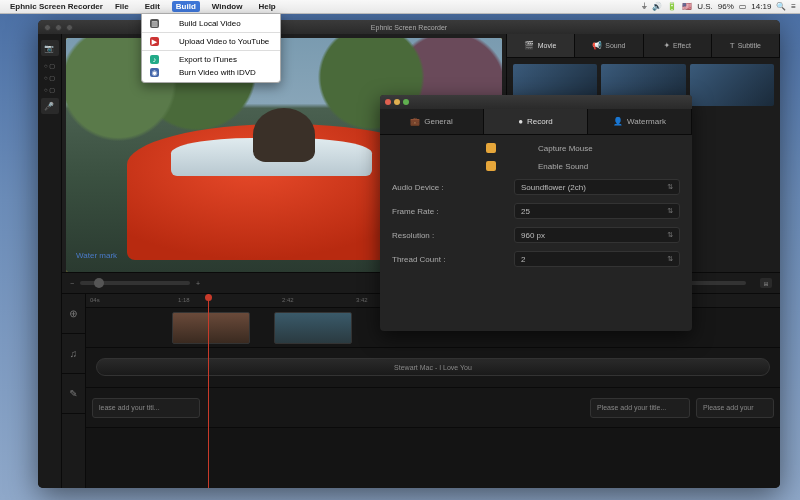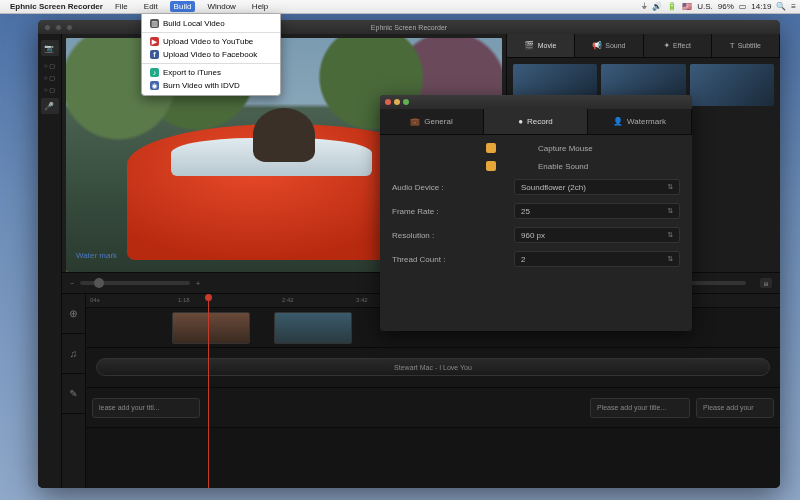--- a/index.html
+++ b/index.html
@@ -2,29 +2,29 @@
 <html><head>
 <meta charset="utf-8">
 <style>
 * { margin: 0; padding: 0; box-sizing: border-box; font-family: "Lucida Grande", "Helvetica Neue", sans-serif; }
 body { width: 800px; height: 500px; overflow: hidden; background: linear-gradient(180deg, #4a6fa5 0%, #6b8cb8 40%, #8fa8c9 100%); position: relative; }
 
 
 .menubar { height: 14px; background: linear-gradient(#f8f8f8,#e8e8e8); border-bottom: 1px solid #bbb; display: flex; align-items: center; font-size: 8px; color: #222; padding: 0 4px; position: relative; z-index: 100; }
 .menubar .apple { margin-right: 6px; }
 .menubar .app-name { font-weight: bold; margin-right: 8px; }
-.menubar .menu-item { margin-right: 8px; padding: 1px 4px; cursor: default; }
+.menubar .menu-item { margin-right: 8px; padding: 1px 4px; cursor: default; font-weight: bold; }
 .menubar .menu-item.active { background: #3e75d6; color: #fff; border-radius: 2px; }
 .menubar .spacer { flex: 1; }
 .menubar .status { display: flex; align-items: center; gap: 5px; font-size: 8px; }
 .menubar .status span { display: inline-block; }
 
 
 .dropdown { position: absolute; top: 14px; left: 141px; background: #fff; border: 1px solid #aaa; border-top: none; box-shadow: 0 4px 12px rgba(0,0,0,.4); font-size: 8px; z-index: 200; min-width: 140px; padding: 3px 0; border-radius: 0 0 4px 4px; }
-.dropdown .item { padding: 2px 10px 2px 8px; display: flex; align-items: center; gap: 4px; cursor: default; }
+.dropdown .item { padding: 2px 10px 2px 8px; display: flex; align-items: center; gap: 20px; cursor: default; }
 .dropdown hr { border: none; border-top: 1px solid #ddd; margin: 2px 0; }
 .dropdown .di-icon { width: 9px; height: 9px; display: inline-flex; align-items: center; justify-content: center; font-size: 7px; border-radius: 2px; }
 .di-film { background: #555; color: #fff; }
 .di-yt { background: #c33; color: #fff; }
 .di-fb { background: #3b5998; color: #fff; font-weight: bold; }
 .di-idvd { background: #46a; color: #fff; border-radius: 50%; }
 .di-itunes { background: #2a8; color: #fff; border-radius: 50%; }
 
 
 .app-window { position: absolute; top: 20px; left: 38px; width: 742px; height: 468px; background: #1e1e1e; border-radius: 5px; box-shadow: 0 8px 30px rgba(0,0,0,.5); overflow: hidden; }
@@ -140,24 +140,20 @@
 <div class="dropdown">
   <div class="item">
       <span class="di-icon di-film">▥</span>
       <span>Build Local Video</span>
     </div>
   <hr>
   <div class="item">
       <span class="di-icon di-yt">▶</span>
       <span>Upload Video to YouTube</span>
     </div>
-  <div class="item">
-      <span class="di-icon di-fb">f</span>
-      <span>Upload Video to Facebook</span>
-    </div>
   <hr>
   <div class="item">
       <span class="di-icon di-itunes">♪</span>
       <span>Export to iTunes</span>
     </div>
   <div class="item">
       <span class="di-icon di-idvd">◉</span>
       <span>Burn Video with iDVD</span>
     </div>
 </div>

